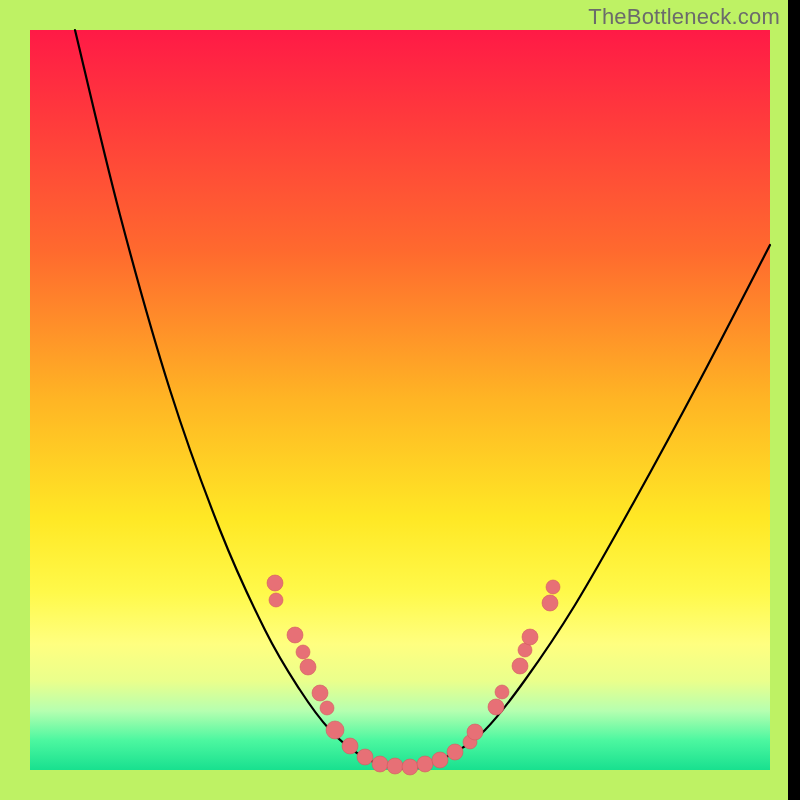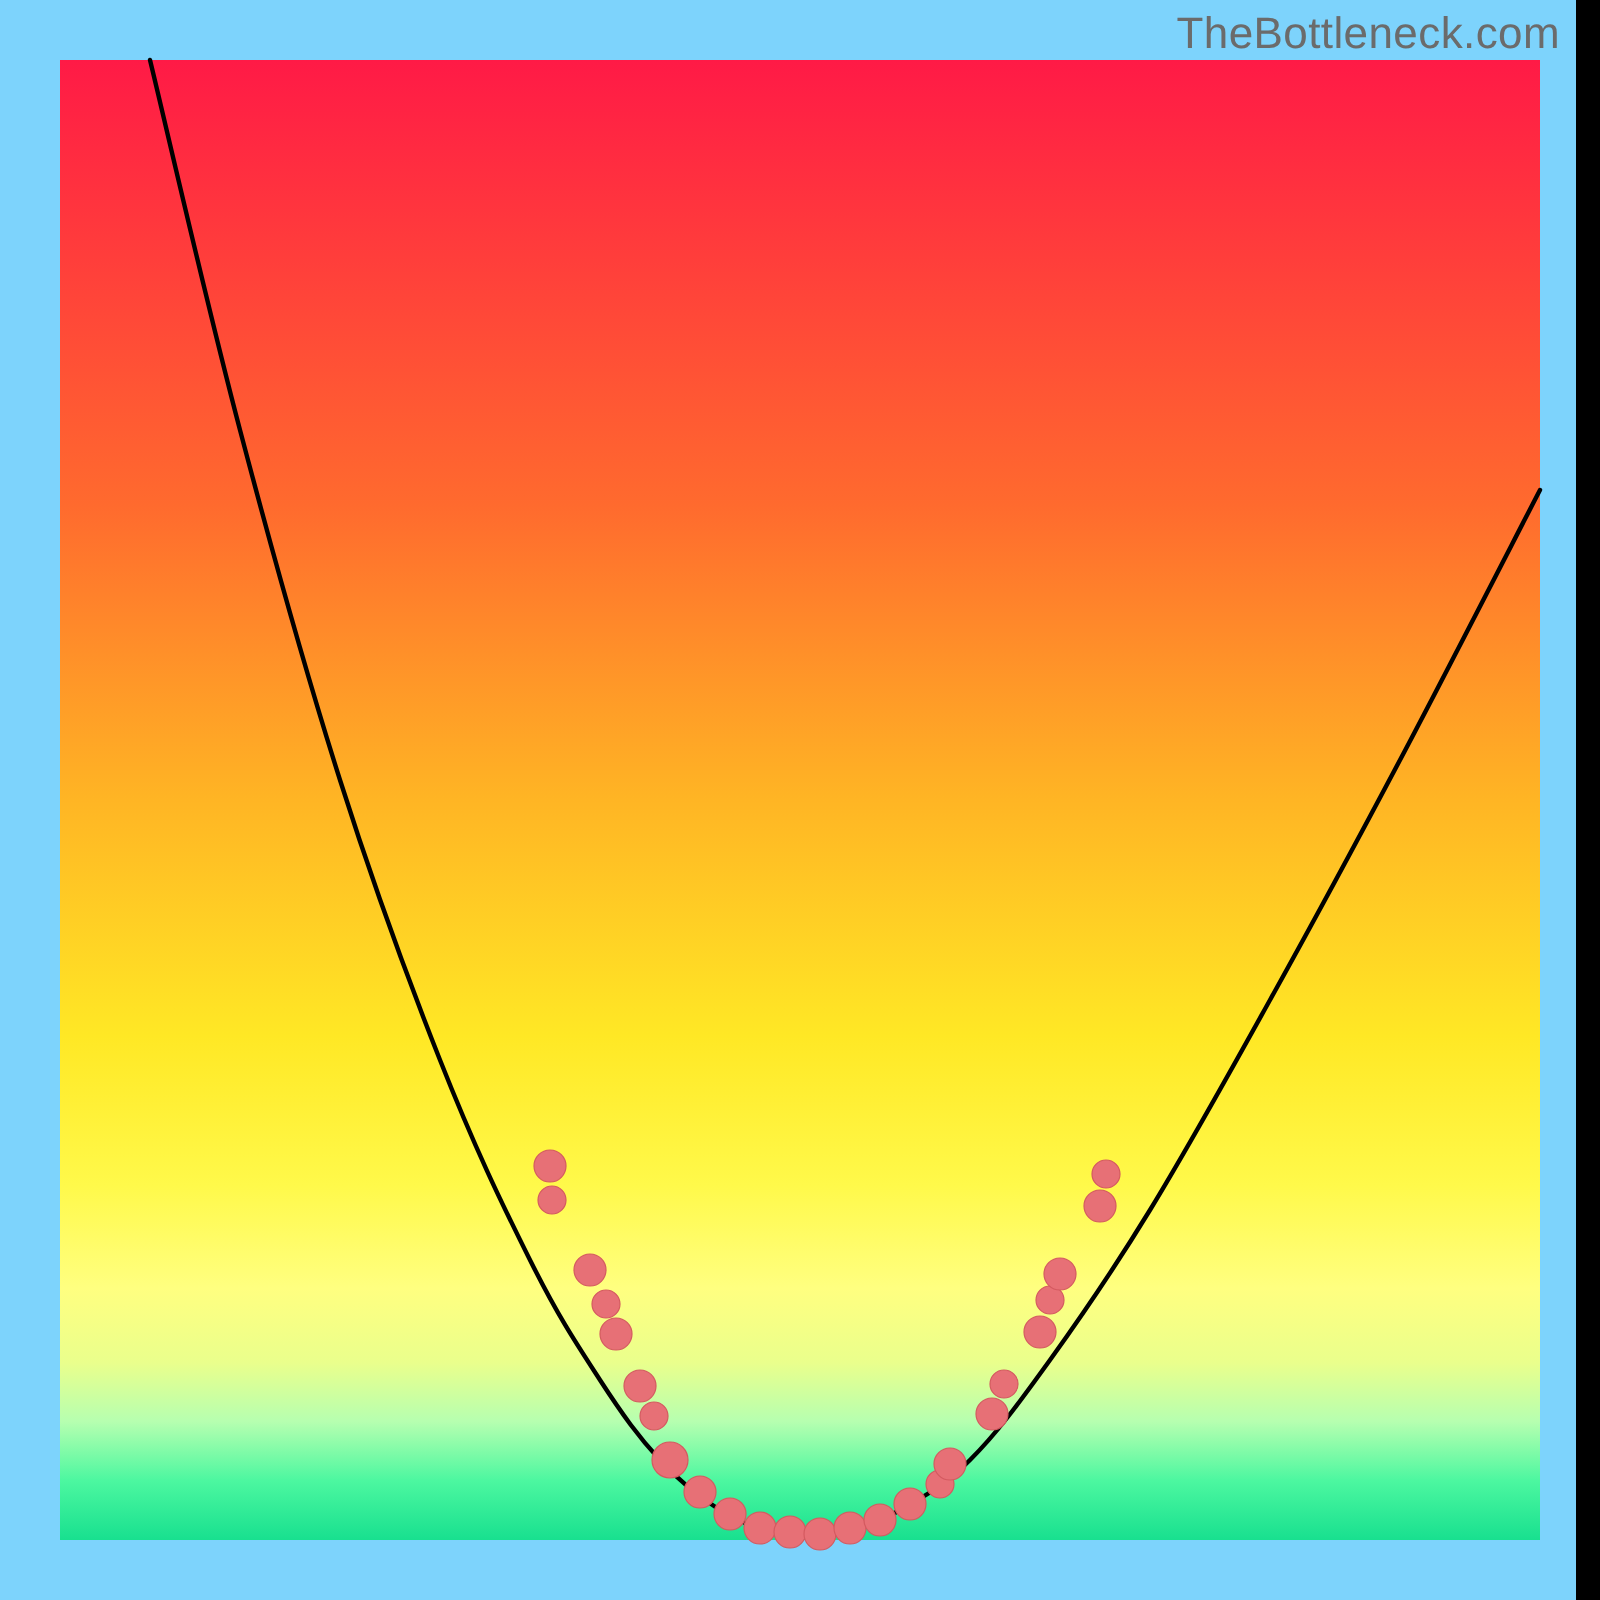--- a/index.html
+++ b/index.html
@@ -10,21 +10,21 @@
     overflow: hidden;
     background: #000;
     font-family: Arial, Helvetica, sans-serif;
   }
   .frame {
     position: absolute;
     left: 0;
     top: 0;
     width: 788px;
     height: 800px;
-    background: #7dd3fc;
+    background: #bef264;
   }
   .plot {
     position: absolute;
     left: 30px;
     top: 30px;
     width: 740px;
     height: 740px;
     
     background: linear-gradient(
       to bottom,

